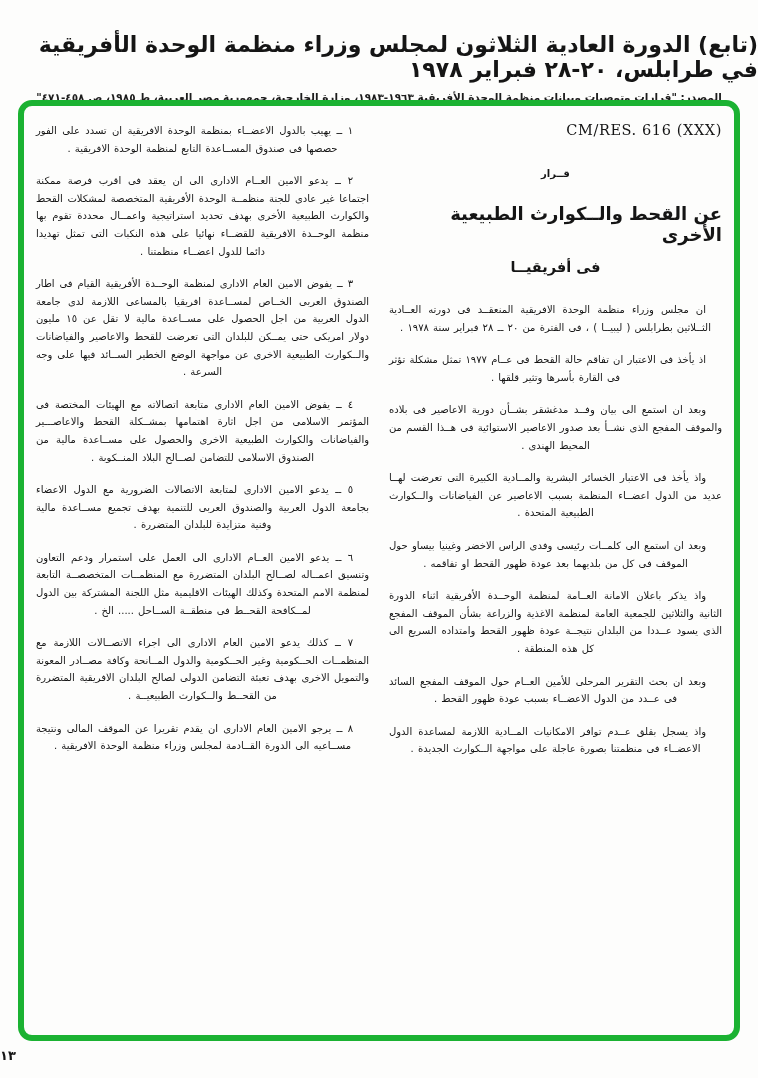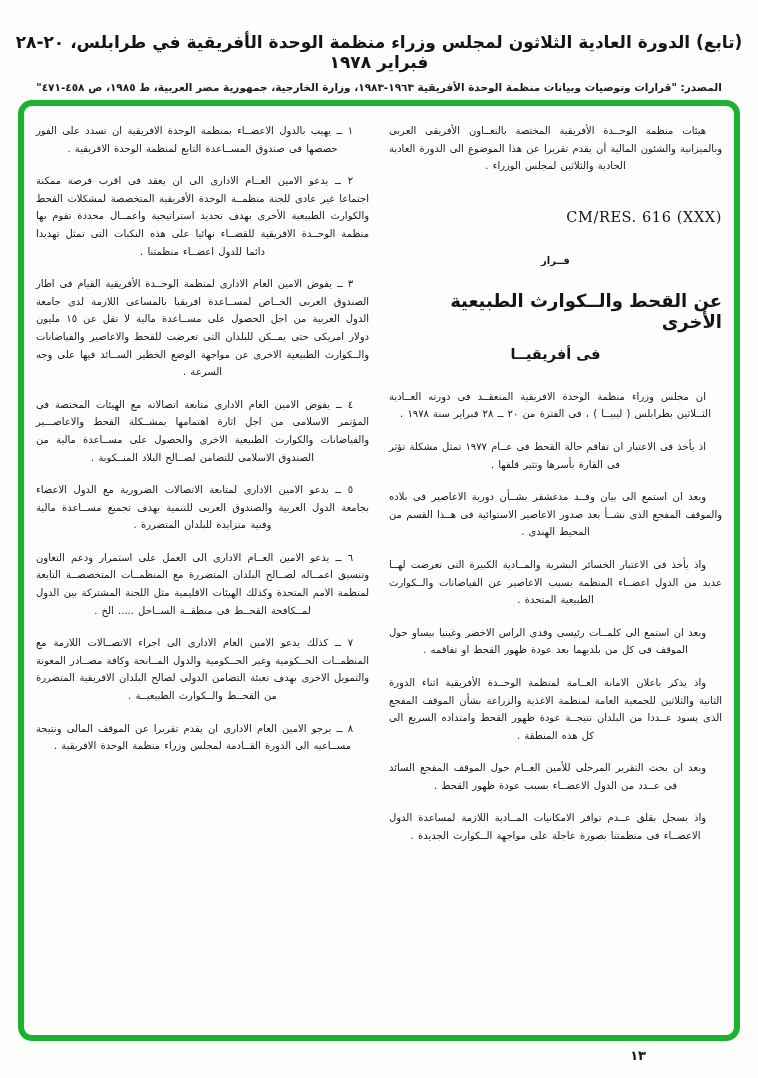--- a/index.html
+++ b/index.html
@@ -14,23 +14,24 @@
     overflow: hidden;
   }
 
   
   .doc-header {
     text-align: center;
     padding-top: 32px;
     direction: rtl;
   }
   .doc-header .session-line {
-    font-size: 17px;
+    font-size: 22px;
     font-weight: bold;
     letter-spacing: 0.2px;
+    text-align: right;
   }
   .doc-header .source-line {
     font-size: 10.5px;
     font-weight: bold;
     margin-top: 9px;
     color: #1c1c1c;
   }
 
   
   .green-box {
@@ -98,39 +99,38 @@
     font-size: 14.5px;
     margin: 0 0 26px 0;
   }
 
   
   .page-footer {
     position: absolute;
     left: 0;
     top: 1048px;
     width: 646px;
-    text-align: right;
+    text-align: left;
     font-size: 13px;
     font-weight: bold;
     letter-spacing: 4px;
   }
 </style>
 </head>
 <body>
 
 <header class="doc-header">
   <div class="session-line">(تابع) الدورة العادية الثلاثون لمجلس وزراء منظمة الوحدة الأفريقية في طرابلس، ٢٠-٢٨ فبراير ١٩٧٨</div>
   <div class="source-line">المصدر: "قرارات وتوصيات وبيانات منظمة الوحدة الأفريقية ١٩٦٣-١٩٨٣، وزارة الخارجية، جمهورية مصر العربية، ط ١٩٨٥، ص ٤٥٨-٤٧١"</div>
 </header>
 
 <main class="green-box" style="border-color: rgb(27, 178, 50);">
   <div class="columns">
 
     <section class="col col-right">
-      <p class="continuation">هيئات منظمة الوحــدة الأفريقية المختصة بالتعــاون الأفريقى العربى وبالميزانية والشئون المالية أن يقدم تقريرا عن هذا الموضوع الى الدورة العادية الحادية والثلاثين لمجلس الوزراء .</p>
       <div class="cm-res">CM/RES. 616 (XXX)</div>
       <div class="res-title">قــرار</div>
       <div class="res-subtitle">عن القحط والــكوارث الطبيعية الأخرى</div>
       <div class="res-subtitle2">فى أفريقيــا</div>
 
       <p>ان مجلس وزراء منظمة الوحدة الافريقية المنعقــد فى دورته العــادية الثــلاثين بطرابلس ( ليبيــا ) ، فى الفترة من ٢٠ ــ ٢٨ فبراير سنة ١٩٧٨ .</p>
       <p>اذ يأخذ فى الاعتبار ان تفاقم حالة القحط فى عــام ١٩٧٧ تمثل مشكلة تؤثر فى القارة بأسرها وتثير قلقها .</p>
       <p>وبعد ان استمع الى بيان وفــد مدغشقر بشــأن دورية الاعاصير فى بلاده والموقف المفجع الذى نشــأ بعد صدور الاعاصير الاستوائية فى هــذا القسم من المحيط الهندى .</p>
       <p>واذ يأخذ فى الاعتبار الخسائر البشرية والمــادية الكبيرة التى تعرضت لهــا عديد من الدول اعضــاء المنظمة بسبب الاعاصير عن الفياضانات والــكوارث الطبيعية المتحدة .</p>
       <p>وبعد ان استمع الى كلمــات رئيسى وفدى الراس الاخضر وغينيا بيساو حول الموقف فى كل من بلديهما بعد عودة ظهور القحط او تفاقمه .</p>

